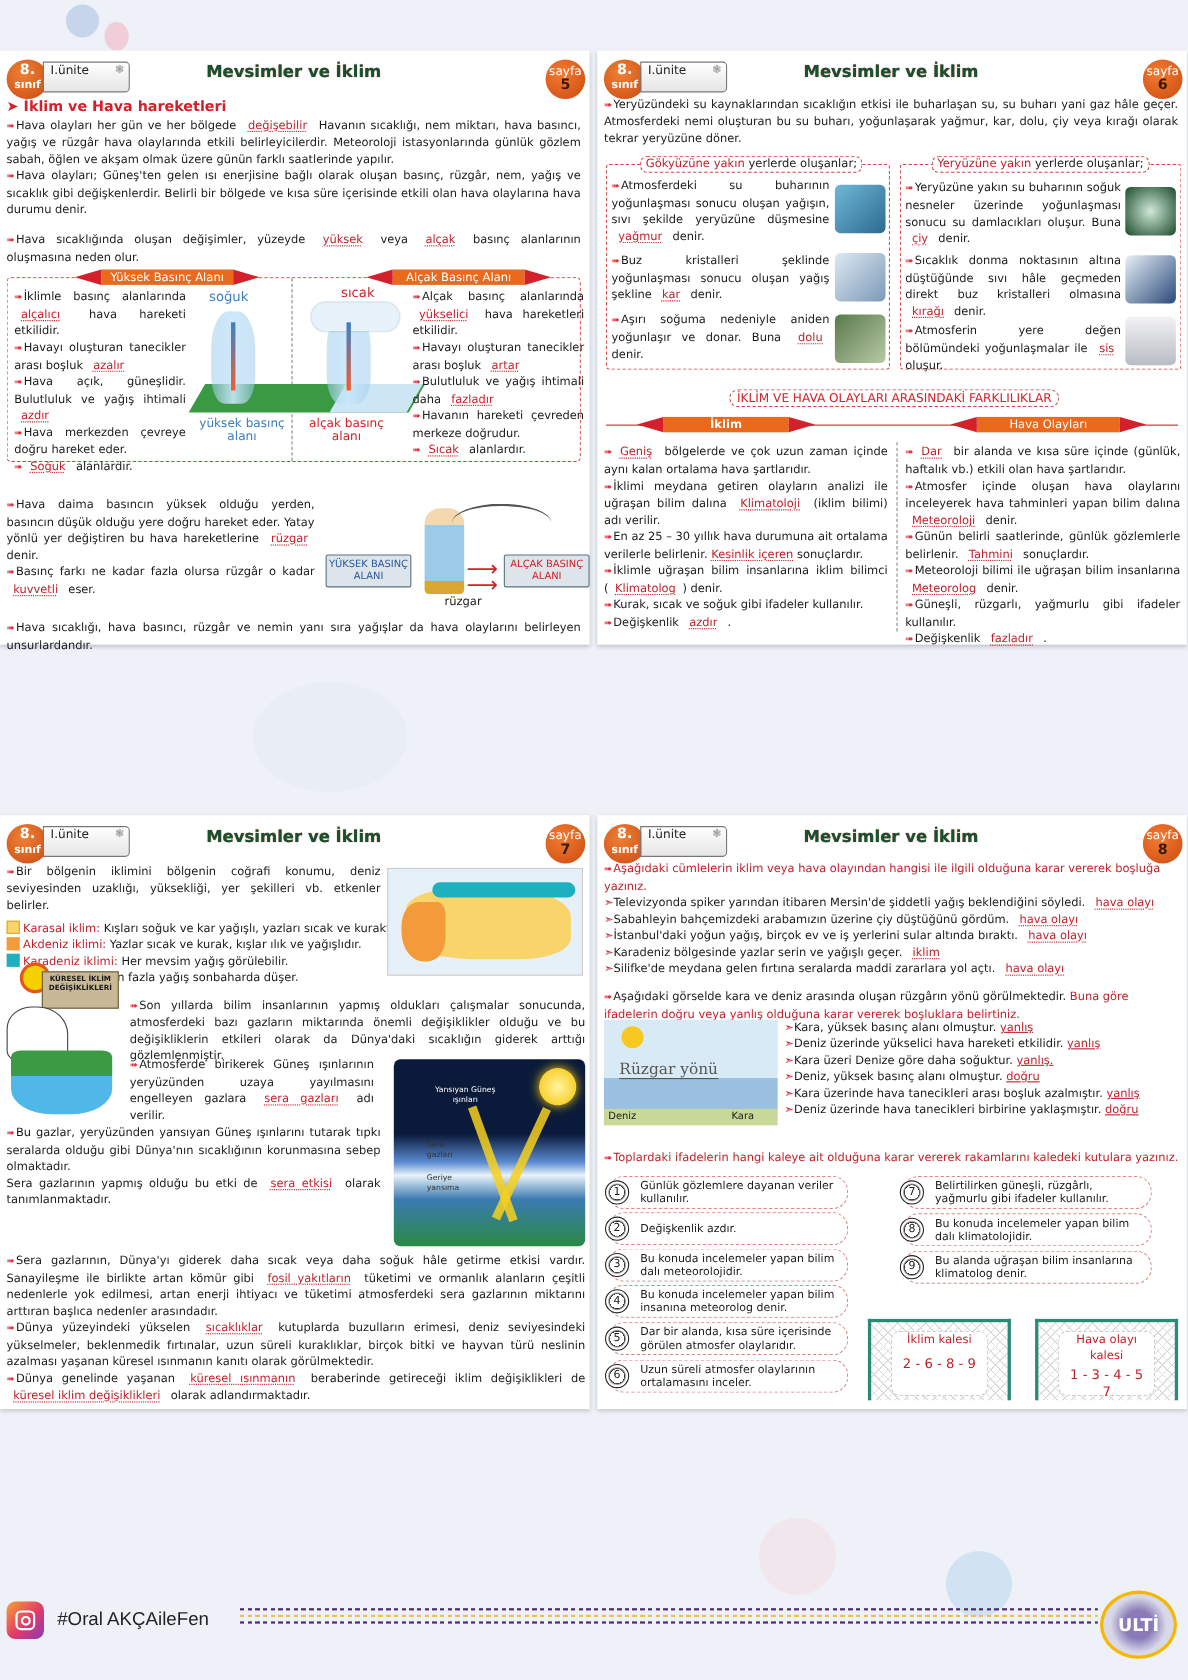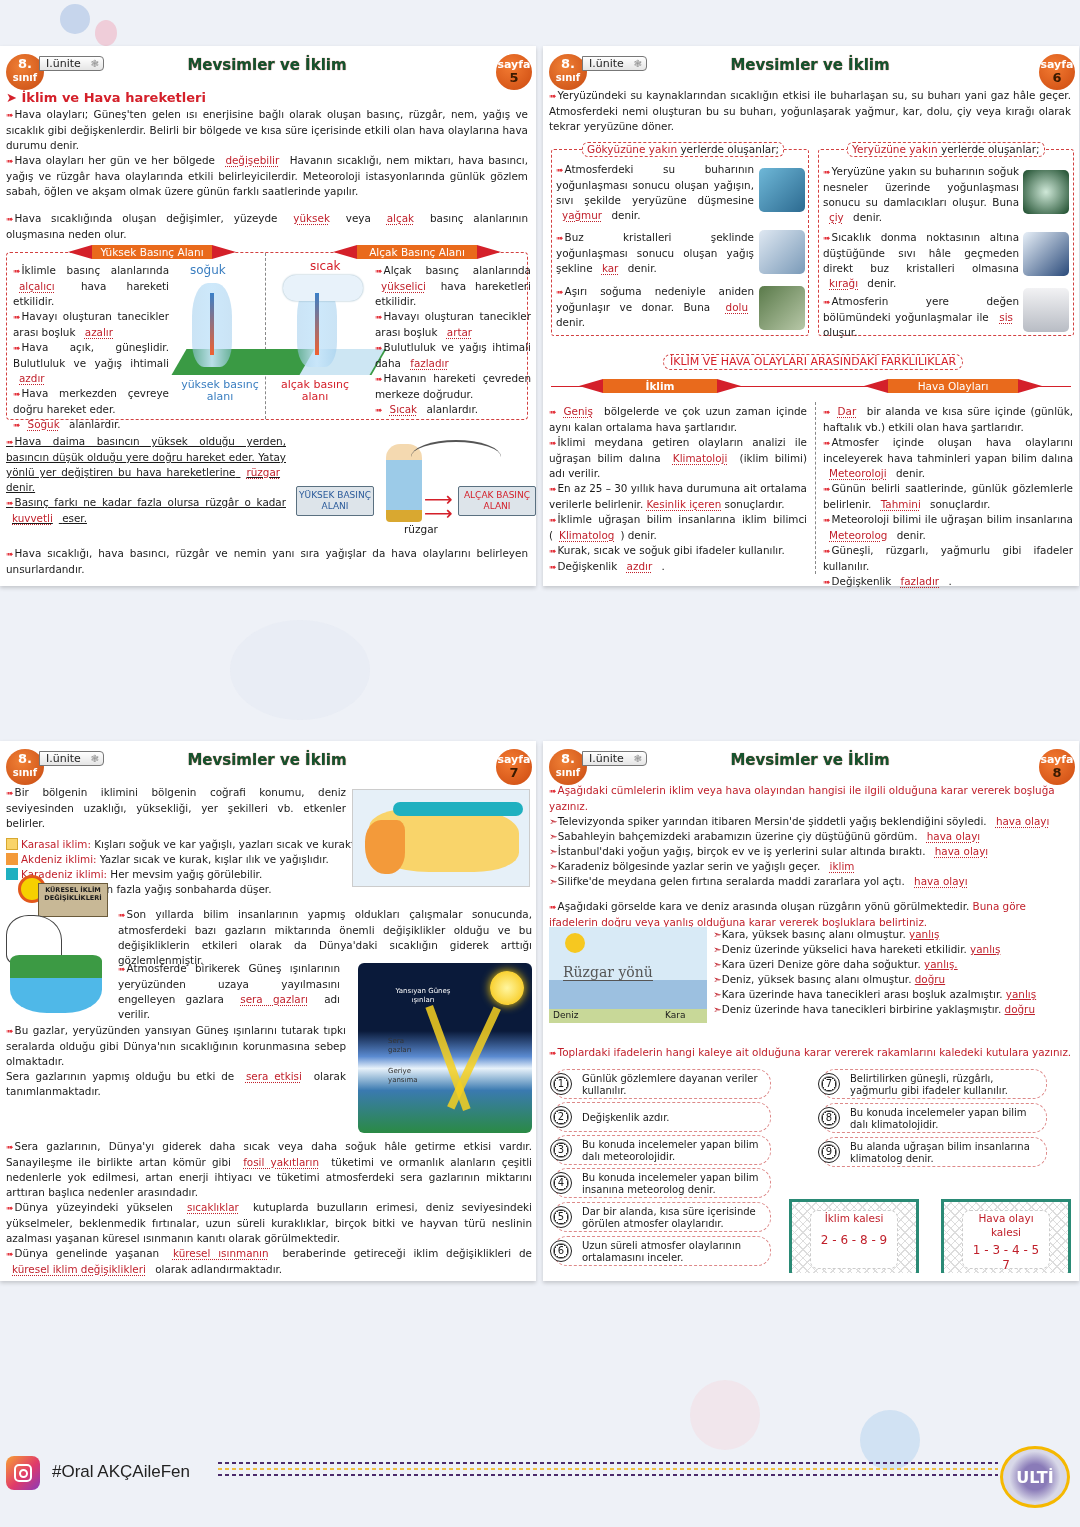--- a/index.html
+++ b/index.html
@@ -27,34 +27,34 @@
 
   .head { position: relative; height: 40px; }
   .grade {
     position: absolute; left: 0; top: 2px; width: 38px; height: 36px;
     background: radial-gradient(circle at 40% 35%, #f08035, #c74a12);
     border-radius: 50%; color: #fff; font-weight: bold;
     font-size: 13px; line-height: 14px; text-align: center; padding-top: 3px;
   }
   .grade small { display: block; font-size: 10px; }
   .unit {
-    position: absolute; left: 33px; top: 4px; height: 15px;
-    padding: 0 22px 0 6px; border: 1px solid #777; border-radius: 0 4px 4px 0;
+    position: absolute; left: 33px; top: 4px; height: 28px;
+    padding: 0 36px 0 6px; border: 1px solid #777; border-radius: 0 4px 4px 0;
     background: linear-gradient(#fff, #e5e5e5); font-size: 11px; line-height: 13px; color: #222;
   }
   .unit::after { content: "❃"; position: absolute; right: 4px; top: 0; color: #999; font-size: 10px; }
   .title {
     position: absolute; left: 0; right: 0; top: 6px; text-align: center;
     font-weight: bold; font-size: 15px; color: #14532d;
     text-shadow: 0 0 1px #a33;
   }
   .pg {
     position: absolute; right: -4px; top: 2px; width: 36px; height: 36px;
     background: radial-gradient(circle at 40% 35%, #f37b32, #cc4a10); border-radius: 50%;
-    color: #fff; font-weight: bold; text-align: center; font-size: 11px; line-height: 13px; padding-top: 4px;
+    color: #fff; font-weight: normal; text-align: center; font-size: 11px; line-height: 13px; padding-top: 4px;
   }
   .pg b { display: block; font-size: 13px; color: #3a1a00; }
 
   .h2 { color: #d4202a; font-weight: bold; font-size: 13px; margin: -2px 0 2px 0; }
   p.t { text-align: justify; margin-bottom: 0; }
   .arr { color: #e3333c; font-size: 9px; margin-right: 1px; }
   .ans { color: #c01f2a; text-decoration: underline; text-decoration-style: dotted; text-underline-offset: 2px; padding: 0 6px; }
   .red { color: #c01f2a; }
   .gap { height: 12px; }
 
@@ -109,22 +109,22 @@
 <div class="bg-deco" style="left:690px;top:1380px;width:70px;height:70px;background:#f6d1d8"></div>
 
 <div class="page p5">
   <div class="head">
     <div class="grade"><span>8.</span><small>sınıf</small></div>
     <div class="unit">I.ünite</div>
     <div class="title">Mevsimler ve İklim</div>
     <div class="pg"><span>sayfa</span><b>5</b></div>
   </div>
   <div class="h2">➤ İklim ve Hava hareketleri</div>
+  <p class="t"><span class="arr">➠</span><span>Hava olayları her gün ve her bölgede</span> <span class="ans">değişebilir</span> <span>Havanın sıcaklığı, nem miktarı, hava basıncı, yağış ve rüzgâr hava olaylarında etkili belirleyicilerdir. Meteoroloji istasyonlarında günlük gözlem sabah, öğlen ve akşam olmak üzere günün farklı saatlerinde yapılır.</span></p>
   <p class="t"><span class="arr">➠</span><span>Hava olayları; Güneş'ten gelen ısı enerjisine bağlı olarak oluşan basınç, rüzgâr, nem, yağış ve sıcaklık gibi değişkenlerdir. Belirli bir bölgede ve kısa süre içerisinde etkili olan hava olaylarına hava durumu denir.</span></p>
-  <p class="t"><span class="arr">➠</span><span>Hava olayları her gün ve her bölgede</span> <span class="ans">değişebilir</span> <span>Havanın sıcaklığı, nem miktarı, hava basıncı, yağış ve rüzgâr hava olaylarında etkili belirleyicilerdir. Meteoroloji istasyonlarında günlük gözlem sabah, öğlen ve akşam olmak üzere günün farklı saatlerinde yapılır.</span></p>
   <div class="gap"></div>
   <p class="t"><span class="arr">➠</span><span>Hava sıcaklığında oluşan değişimler, yüzeyde</span> <span class="ans">yüksek</span> <span>veya</span> <span class="ans">alçak</span> <span>basınç alanlarının oluşmasına neden olur.</span></p>
 
   <div class="pressure">
     <div class="tabhead" style="left:85px;width:120px;">Yüksek Basınç Alanı</div>
     <div class="tabhead" style="left:350px;width:120px;">Alçak Basınç Alanı</div>
     <div class="vdash" style="left:258px"></div>
 
     <div class="col" style="left:6px;">
       <div><span class="arr">➠</span><span>İklimle basınç alanlarında</span> <span class="ans">alçalıcı</span> <span>hava hareketi etkilidir.</span></div>
@@ -150,21 +150,21 @@
 
     <div class="col" style="left:368px;">
       <div><span class="arr">➠</span><span>Alçak basınç alanlarında</span> <span class="ans">yükselici</span> <span>hava hareketleri etkilidir.</span></div>
       <div><span class="arr">➠</span><span>Havayı oluşturan tanecikler arası boşluk</span> <span class="ans">artar</span></div>
       <div><span class="arr">➠</span><span>Bulutluluk ve yağış ihtimali daha</span> <span class="ans">fazladır</span></div>
       <div><span class="arr">➠</span><span>Havanın hareketi çevreden merkeze doğrudur.</span></div>
       <div><span class="arr">➠</span><span class="ans">Sıcak</span> <span>alanlardır.</span></div>
     </div>
   </div>
 
-  <div style="position:relative;height:112px;margin-top:14px;text-decoration:underline;">
+  <div style="position:relative;height:112px;margin-top:32px;">
     <div style="width:280px;text-align:justify;">
       <div><span class="arr">➠</span><span>Hava daima basıncın yüksek olduğu yerden, basıncın düşük olduğu yere doğru hareket eder. Yatay yönlü yer değiştiren bu hava hareketlerine</span> <span class="ans">rüzgar</span> <span>denir.</span></div>
       <div><span class="arr">➠</span><span>Basınç farkı ne kadar fazla olursa rüzgâr o kadar</span> <span class="ans">kuvvetli</span> <span>eser.</span></div>
     </div>
     <div class="boxlabel" style="left:290px;top:52px;width:78px;color:#2a5a9a;">YÜKSEK BASINÇ ALANI</div>
     <div style="position:absolute;left:380px;top:10px;width:36px;height:78px;background:linear-gradient(#f4d9b0 0 20%,#9ccbe8 20% 85%,#d9a830 85%);border-radius:14px 14px 4px 4px;"></div>
     <div style="position:absolute;left:405px;top:6px;width:90px;height:34px;border-top:2px solid #555;border-radius:50% 50% 0 0;"></div>
     <div style="position:absolute;left:418px;top:58px;color:#d4202a;font-size:20px;line-height:14px;">⟶<br>⟶</div>
     <div class="boxlabel" style="left:452px;top:52px;width:78px;color:#d4202a;">ALÇAK BASINÇ ALANI</div>
     <div style="position:absolute;left:398px;top:88px;font-size:10.5px;">rüzgar</div>

